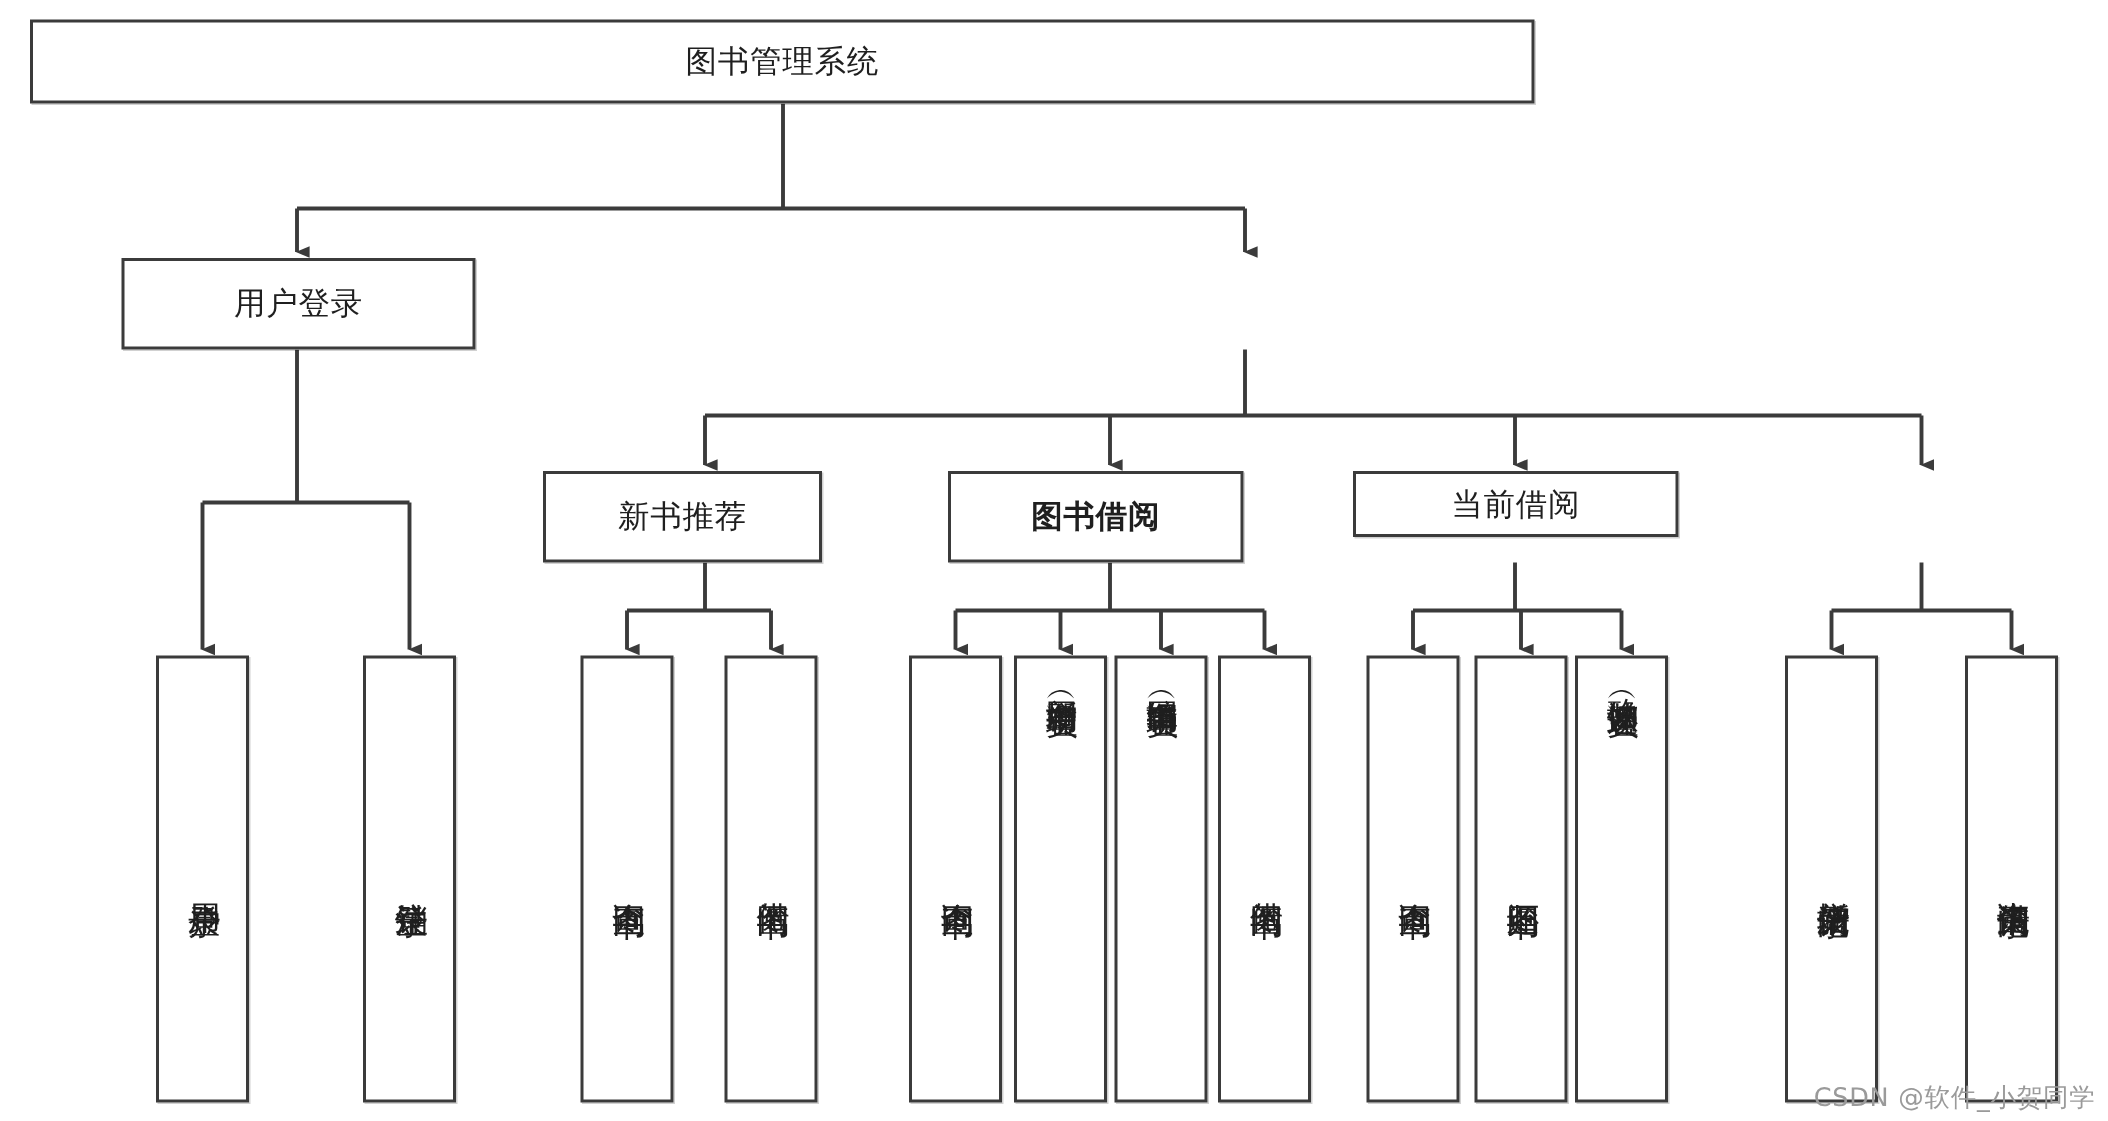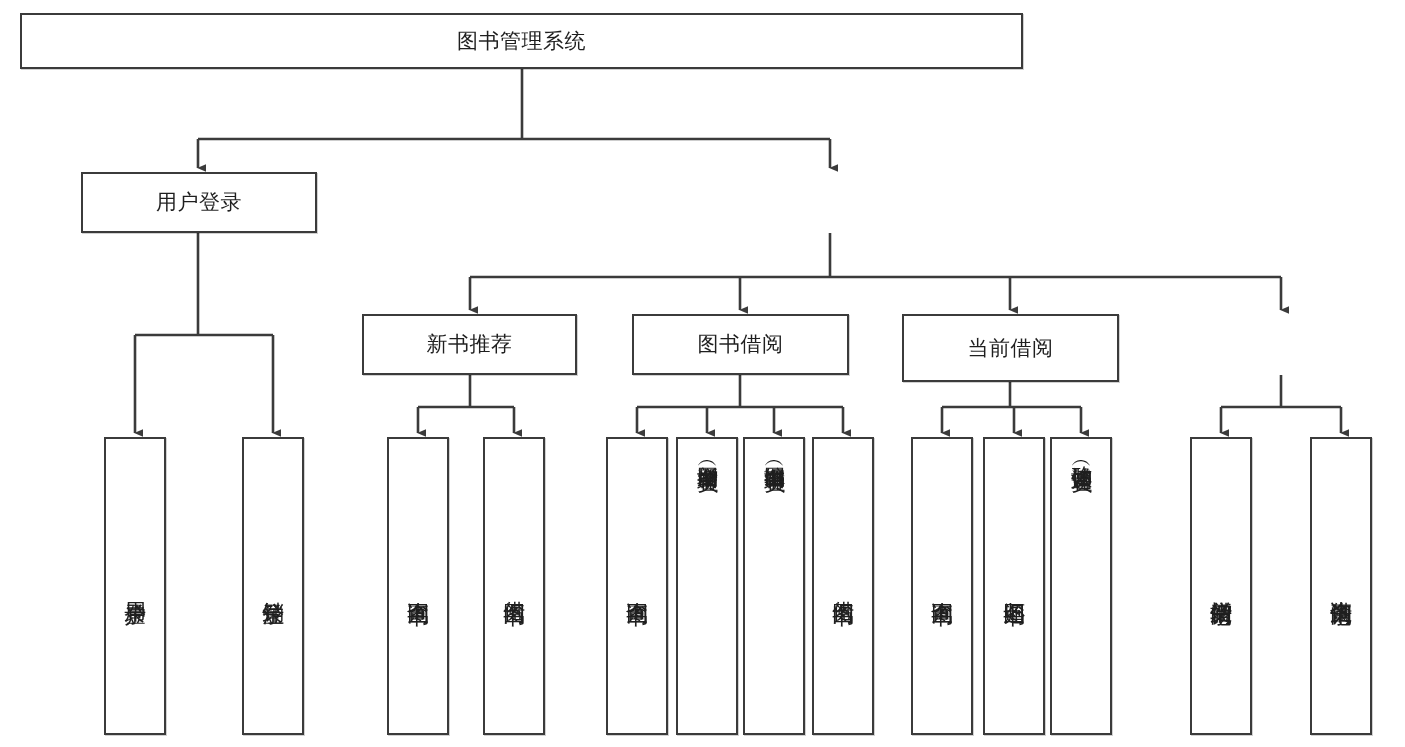--- a/index.html
+++ b/index.html
@@ -131,27 +131,27 @@
   </svg>
 
   <div class="node horiz" style="left:20px; top:13px; width:1003px; height:56px;">
     <span class="node-label">图书管理系统</span>
   </div>
 
   <div class="node horiz" style="left:81px; top:172px; width:236px; height:61px;">
     <span class="node-label">用户登录</span>
   </div>
 
-  <div class="node horiz" style="left:362px; top:314px; width:215px; height:61px;">
+  <div class="node horiz" style="left:362px; top:314px; width:186px; height:61px;">
     <span class="node-label">新书推荐</span>
   </div>
-  <div class="node horiz" style="left:632px; top:314px; width:217px; height:61px;">
+  <div class="node horiz" style="left:632px; top:314px; width:197px; height:61px;font-weight:bold;">
     <span class="node-label">图书借阅</span>
   </div>
-  <div class="node horiz" style="left:902px; top:314px; width:217px; height:68px;">
+  <div class="node horiz" style="left:902px; top:314px; width:217px; height:44px;">
     <span class="node-label">当前借阅</span>
   </div>
 
   <div class="node vert" style="left:104px; top:437px; width:62px; height:298px; align-items:center; padding-top:0;">
     <span class="node-label">用户登录</span>
   </div>
   <div class="node vert" style="left:242px; top:437px; width:62px; height:298px; align-items:center; padding-top:0;">
     <span class="node-label">注销登录</span>
   </div>
 
@@ -185,14 +185,15 @@
     <span class="node-label">确认归还（管理员）</span>
   </div>
 
   <div class="node vert" style="left:1190px; top:437px; width:62px; height:298px; align-items:center; padding-top:0;">
     <span class="node-label">新增借阅记录</span>
   </div>
   <div class="node vert" style="left:1310px; top:437px; width:62px; height:298px; align-items:center; padding-top:0;">
     <span class="node-label">查询借阅记录</span>
   </div>
 
+  <div id="watermark">CSDN @软件_小贺同学</div>
 
 </div>
 
 </body></html>

